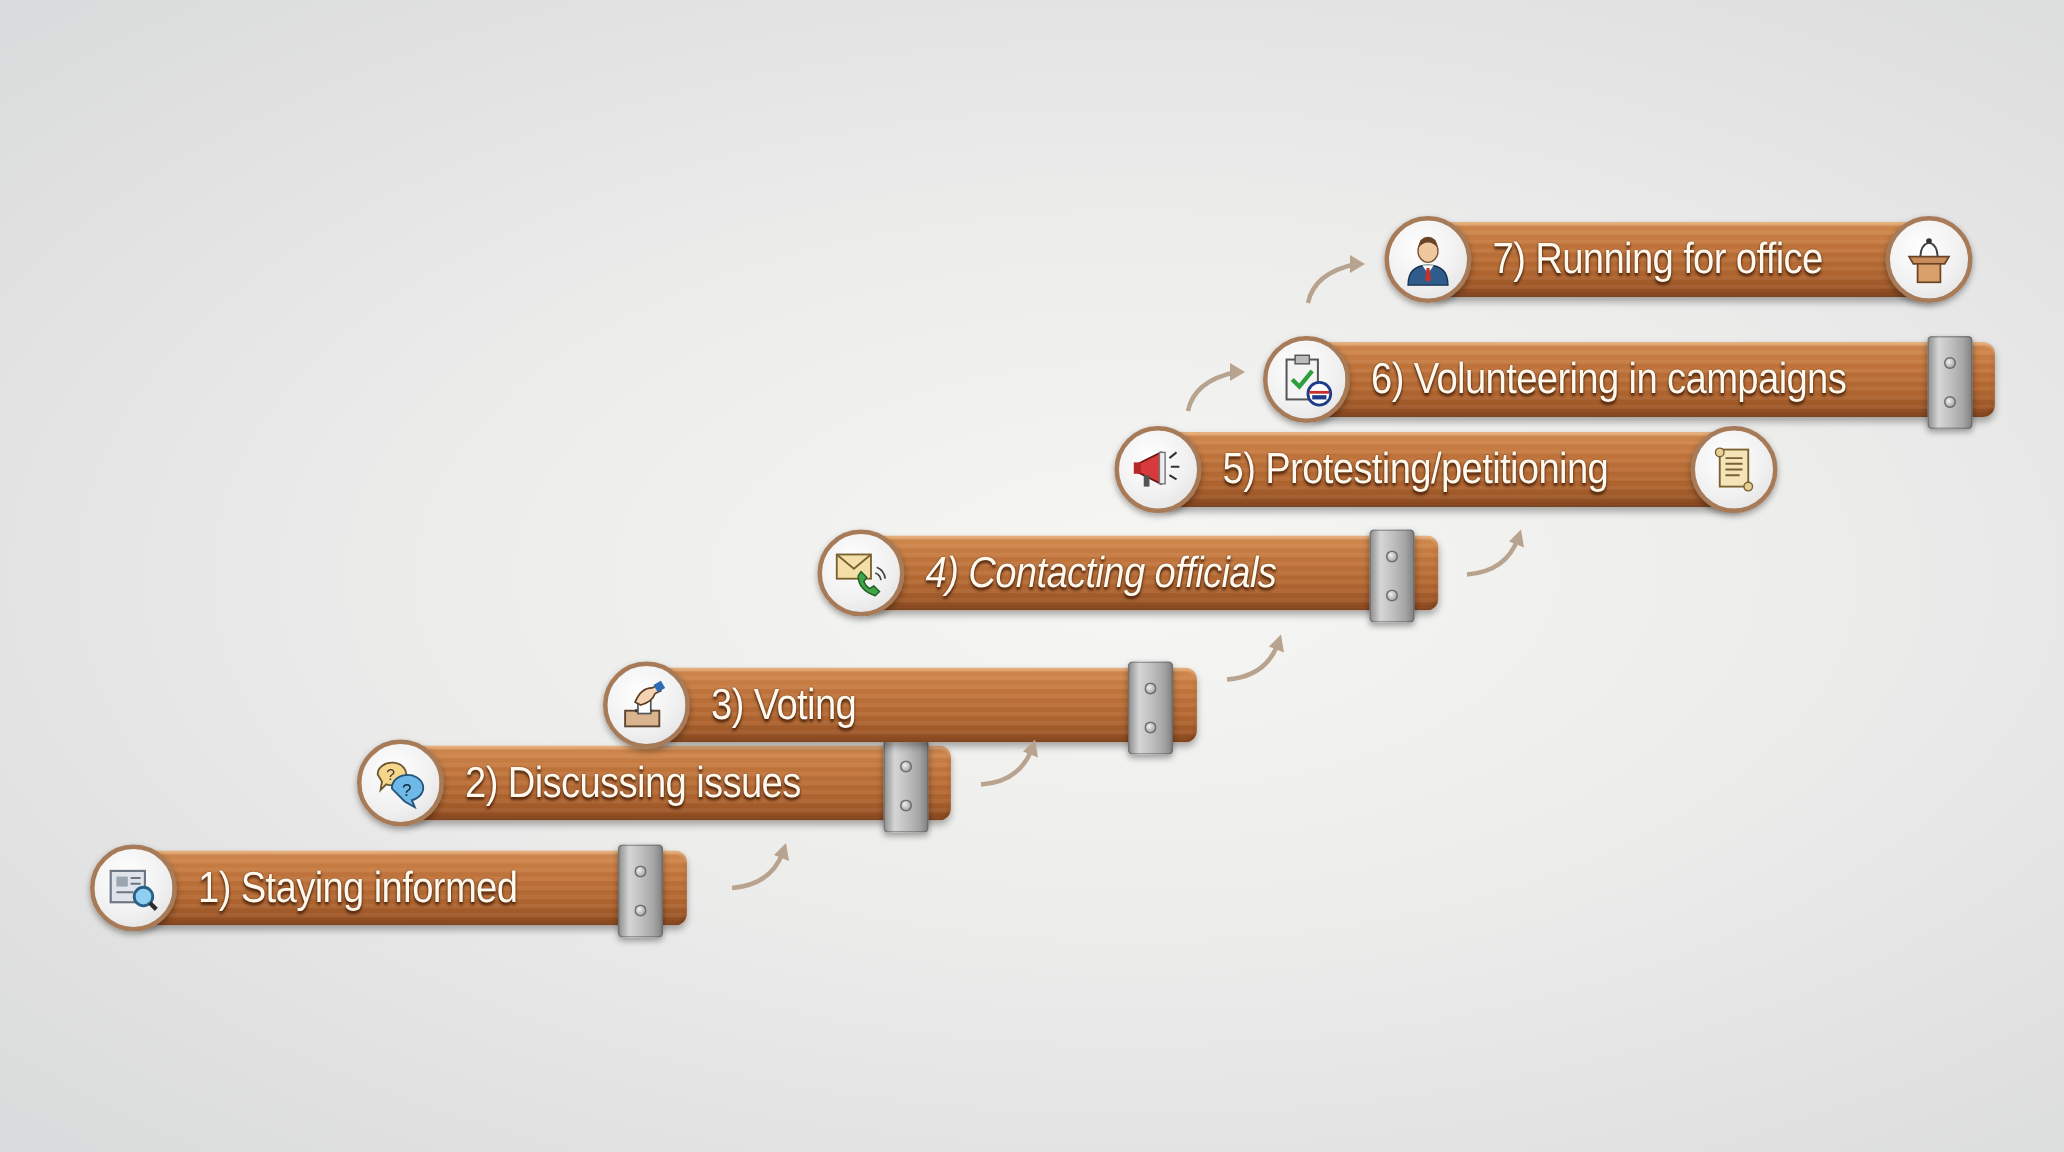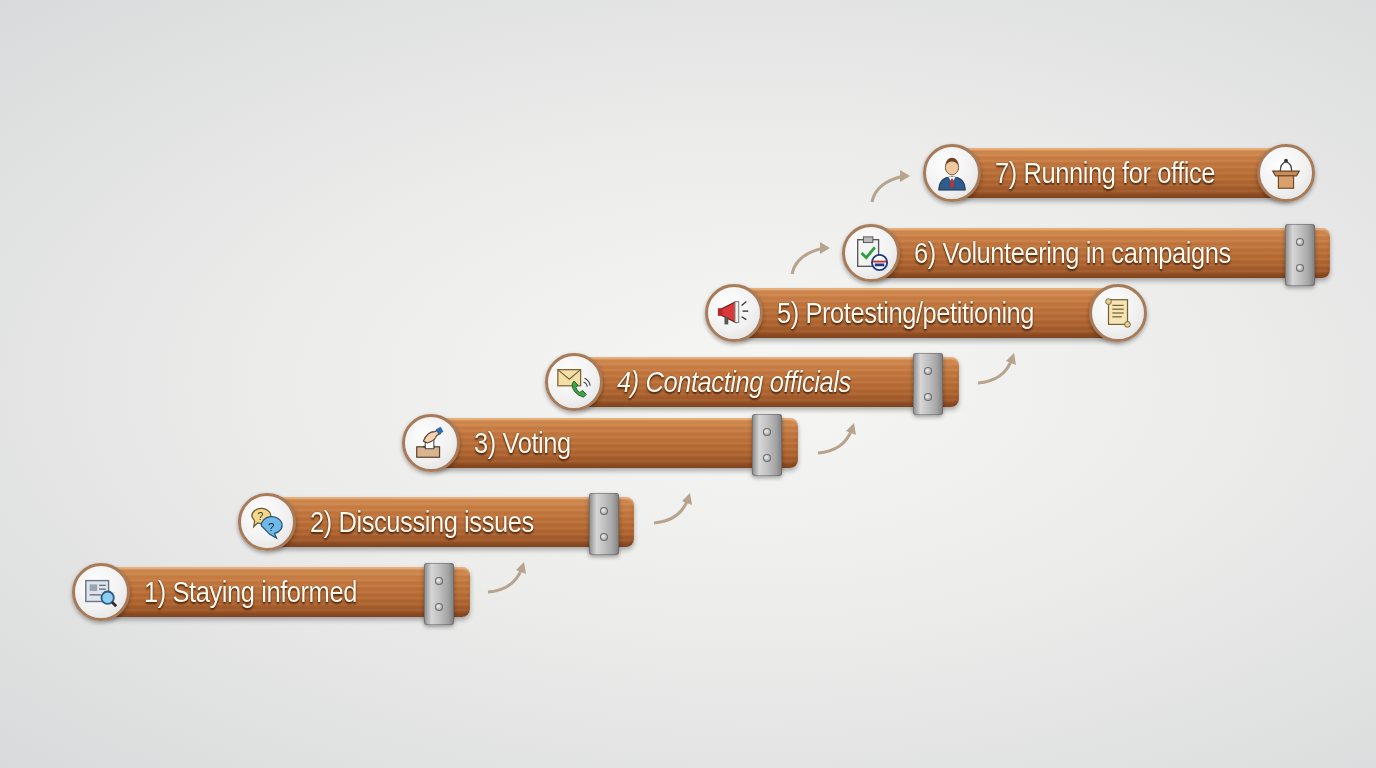--- a/index.html
+++ b/index.html
@@ -42,21 +42,21 @@
     box-shadow: inset 0 0 0 1px #6e6e6e;
   }
   .screw.top { top: 14px; } .screw.bot { top: 40px; }
   .arrow { position: absolute; width: 44px; height: 36px; }
 </style>
 </head>
 <body>
 
 <div>
 
-  <div class="step" style="left:72px; top:563px; width:400px;">
+  <div class="step" style="left:60px; top:563px; width:400px;">
     <div class="plank" style="left:30px; width:368px;"></div>
     <div class="clamp" style="left:352px;">
         <div class="screw top"></div>
         <div class="screw bot"></div>
       </div>
     <div class="icon-circle" style="left:0;">
       <svg viewBox="0 0 40 40">
           <rect x="4" y="8" width="24" height="22" fill="#dfe4ea" stroke="#6b7682" stroke-width="1.5"></rect>
           <rect x="8" y="12" width="8" height="7" fill="#9aa5b1"></rect>
           <line x1="18" y1="13" x2="25" y2="13" stroke="#6b7682" stroke-width="1.5"></line>
@@ -79,21 +79,21 @@
       <svg viewBox="0 0 40 40">
           <path d="M4 14 a10 8 0 1 1 6 7 l-4 4 l1 -6 z" fill="#f6d68a" stroke="#6a5a30" stroke-width="1.3"></path>
           <text x="10" y="18" font-size="11" font-family="Liberation Sans, sans-serif" fill="#333">?</text>
           <path d="M14 24 a11 9 0 1 1 14 8 l2 5 l-7 -4 z" fill="#6fb9e8" stroke="#24547a" stroke-width="1.3"></path>
           <text x="21" y="29" font-size="12" font-family="Liberation Sans, sans-serif" fill="#123">?</text>
         </svg>
     </div>
     <div class="label" style="left:72px;">2) Discussing issues</div>
   </div>
 
-  <div class="step" style="left:402px; top:414px; width:400px;">
+  <div class="step" style="left:402px; top:441px; width:400px;">
     <div class="plank" style="left:30px; width:366px;"></div>
     <div class="clamp" style="left:350px;">
         <div class="screw top"></div>
         <div class="screw bot"></div>
       </div>
     <div class="icon-circle" style="left:0;">
       <svg viewBox="0 0 40 40">
           <rect x="5" y="24" width="24" height="11" fill="#d9b48f" stroke="#5b4430" stroke-width="1.3"></rect>
           <line x1="12" y1="24" x2="24" y2="24" stroke="#333" stroke-width="2"></line>
           <rect x="14" y="16" width="9" height="10" fill="#fff" stroke="#555" stroke-width="1.2"></rect>
@@ -115,21 +115,21 @@
           <rect x="3" y="7" width="24" height="17" fill="#f4dfa8" stroke="#7a6130" stroke-width="1.3"></rect>
           <polyline points="3,7 15,17 27,7" fill="none" stroke="#7a6130" stroke-width="1.3"></polyline>
           <path d="M18 22 q0 10 12 14 l3 -3 l-4 -4 l-3 2 q-3 -2 -4 -5 l2 -3 l-4 -4 z" fill="#3fa548" stroke="#1d5e23" stroke-width="1"></path>
           <path d="M30 20 a6 6 0 0 1 4 5" fill="none" stroke="#444" stroke-width="1.2"></path>
           <path d="M31 16 a10 10 0 0 1 6 8" fill="none" stroke="#444" stroke-width="1.2"></path>
         </svg>
     </div>
     <div class="label" style="left:72px;">4) Contacting officials</div>
   </div>
 
-  <div class="step" style="left:705px; top:284px; width:450px;">
+  <div class="step" style="left:743px; top:284px; width:450px;">
     <div class="plank" style="left:30px; width:390px;"></div>
     <div class="icon-circle" style="left:0;">
       <svg viewBox="0 0 40 40">
           <path d="M6 16 l16 -8 v22 l-16 -8 z" fill="#d8393a" stroke="#6e1515" stroke-width="1.2"></path>
           <rect x="3" y="15" width="5" height="8" fill="#b52828"></rect>
           <rect x="21" y="8" width="4" height="22" fill="#eee" stroke="#777" stroke-width="1"></rect>
           <rect x="10" y="24" width="4" height="8" fill="#555"></rect>
           <line x1="28" y1="12" x2="33" y2="8" stroke="#333" stroke-width="1.4"></line>
           <line x1="29" y1="18" x2="35" y2="18" stroke="#333" stroke-width="1.4"></line>
           <line x1="28" y1="24" x2="33" y2="27" stroke="#333" stroke-width="1.4"></line>

